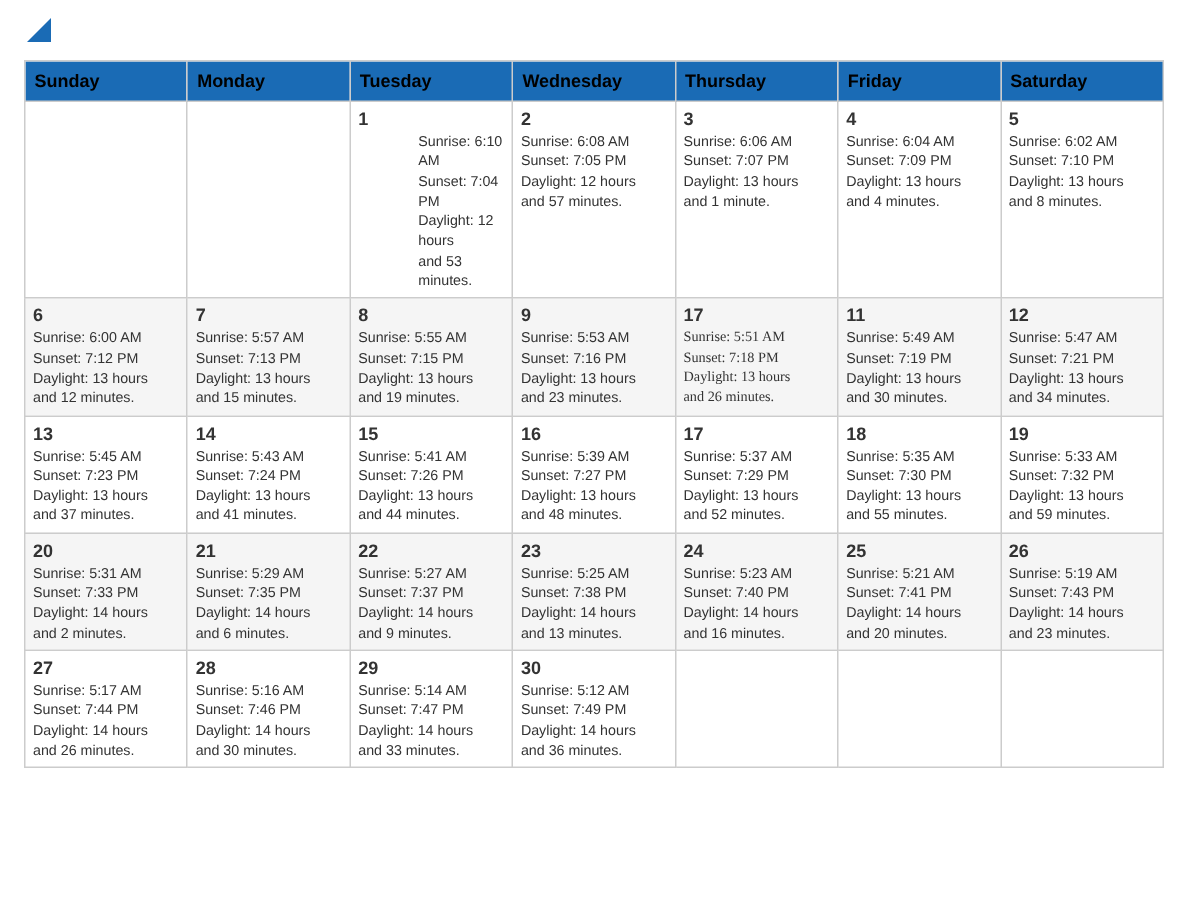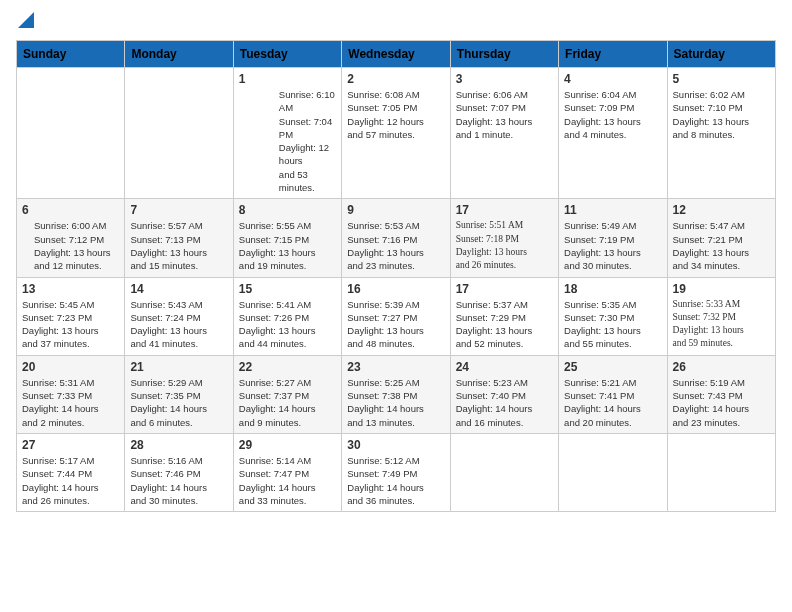--- a/index.html
+++ b/index.html
@@ -163,21 +163,21 @@
           <span class="day-num">5</span>
           <div class="day-info" style="white-space: pre-line;">Sunrise: 6:02 AM
 Sunset: 7:10 PM
 Daylight: 13 hours
 and 8 minutes.</div>
         </td>
       </tr>
       <tr class="row-even">
         <td>
           <span class="day-num">6</span>
-          <div class="day-info" style="white-space: pre-line; margin-left: 12px;">Sunrise: 6:00 AM
+          <div class="day-info" style="white-space: pre-line;">Sunrise: 6:00 AM
 Sunset: 7:12 PM
 Daylight: 13 hours
 and 12 minutes.</div>
         </td>
         <td>
           <span class="day-num">7</span>
           <div class="day-info" style="white-space: pre-line;">Sunrise: 5:57 AM
 Sunset: 7:13 PM
 Daylight: 13 hours
 and 15 minutes.</div>
@@ -256,21 +256,21 @@
         </td>
         <td>
           <span class="day-num">18</span>
           <div class="day-info" style="white-space: pre-line;">Sunrise: 5:35 AM
 Sunset: 7:30 PM
 Daylight: 13 hours
 and 55 minutes.</div>
         </td>
         <td>
           <span class="day-num">19</span>
-          <div class="day-info" style="white-space: pre-line; font-family: Liberation Serif, serif;">Sunrise: 5:33 AM
+          <div class="day-info" style="white-space: pre-line;">Sunrise: 5:33 AM
 Sunset: 7:32 PM
 Daylight: 13 hours
 and 59 minutes.</div>
         </td>
       </tr>
       <tr class="row-even">
         <td>
           <span class="day-num">20</span>
           <div class="day-info" style="white-space: pre-line;">Sunrise: 5:31 AM
 Sunset: 7:33 PM

